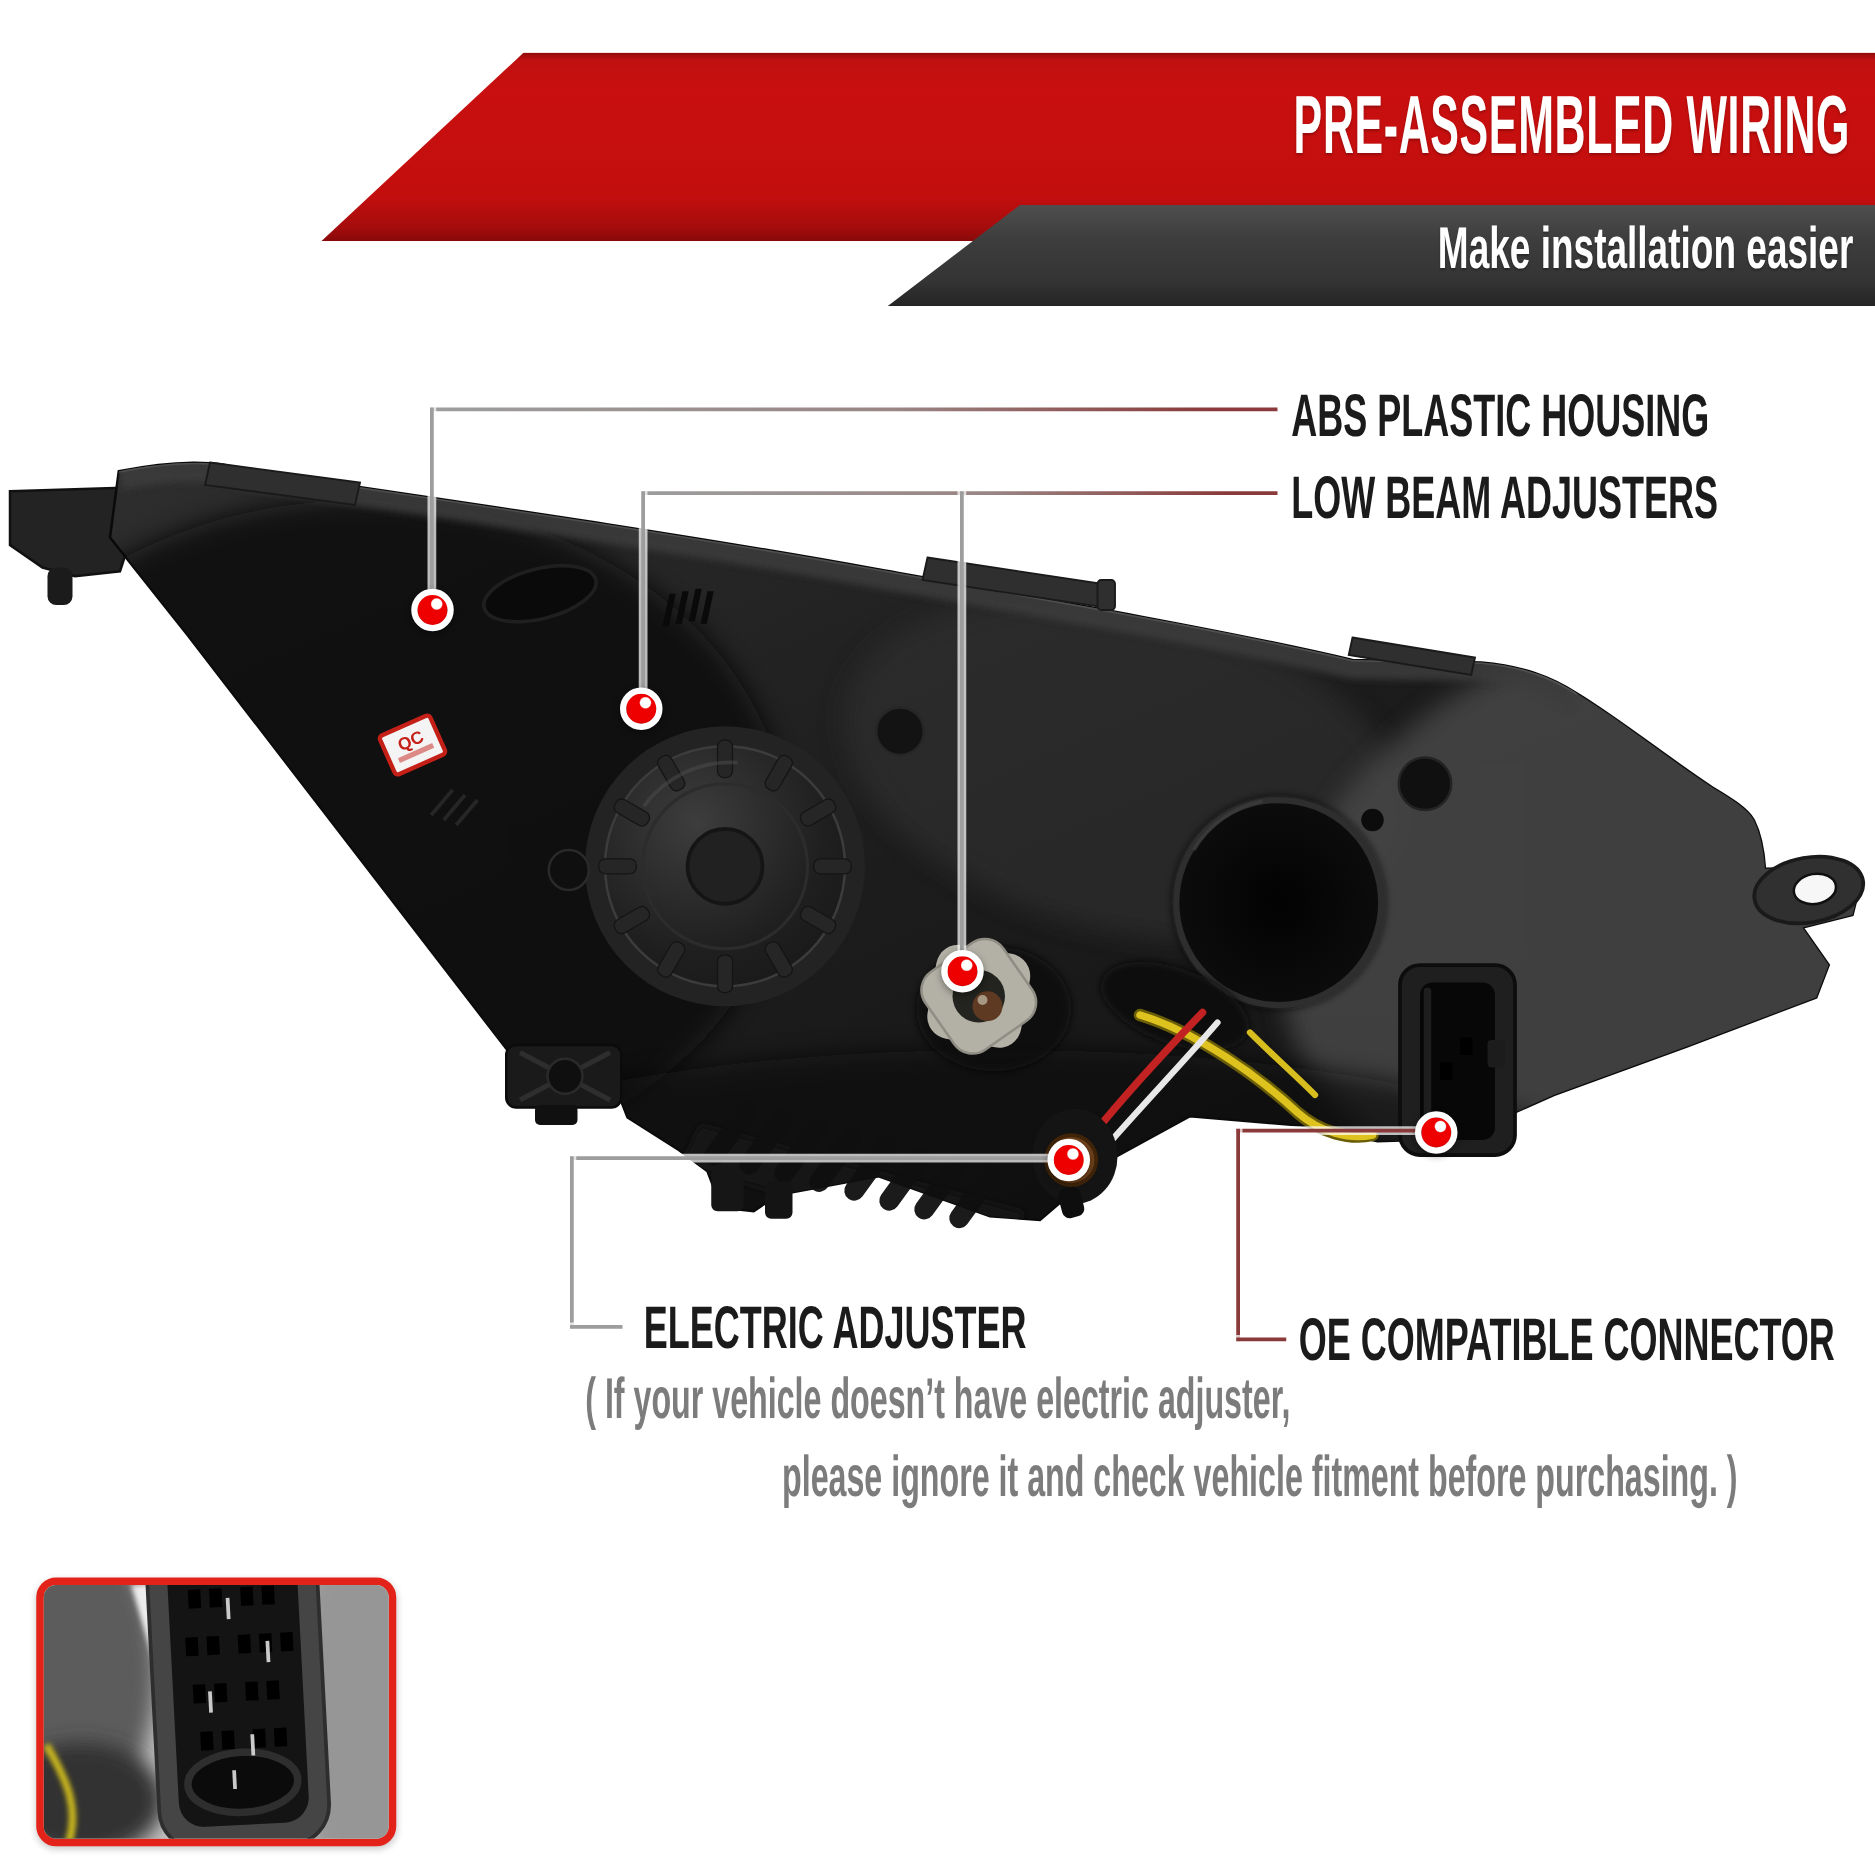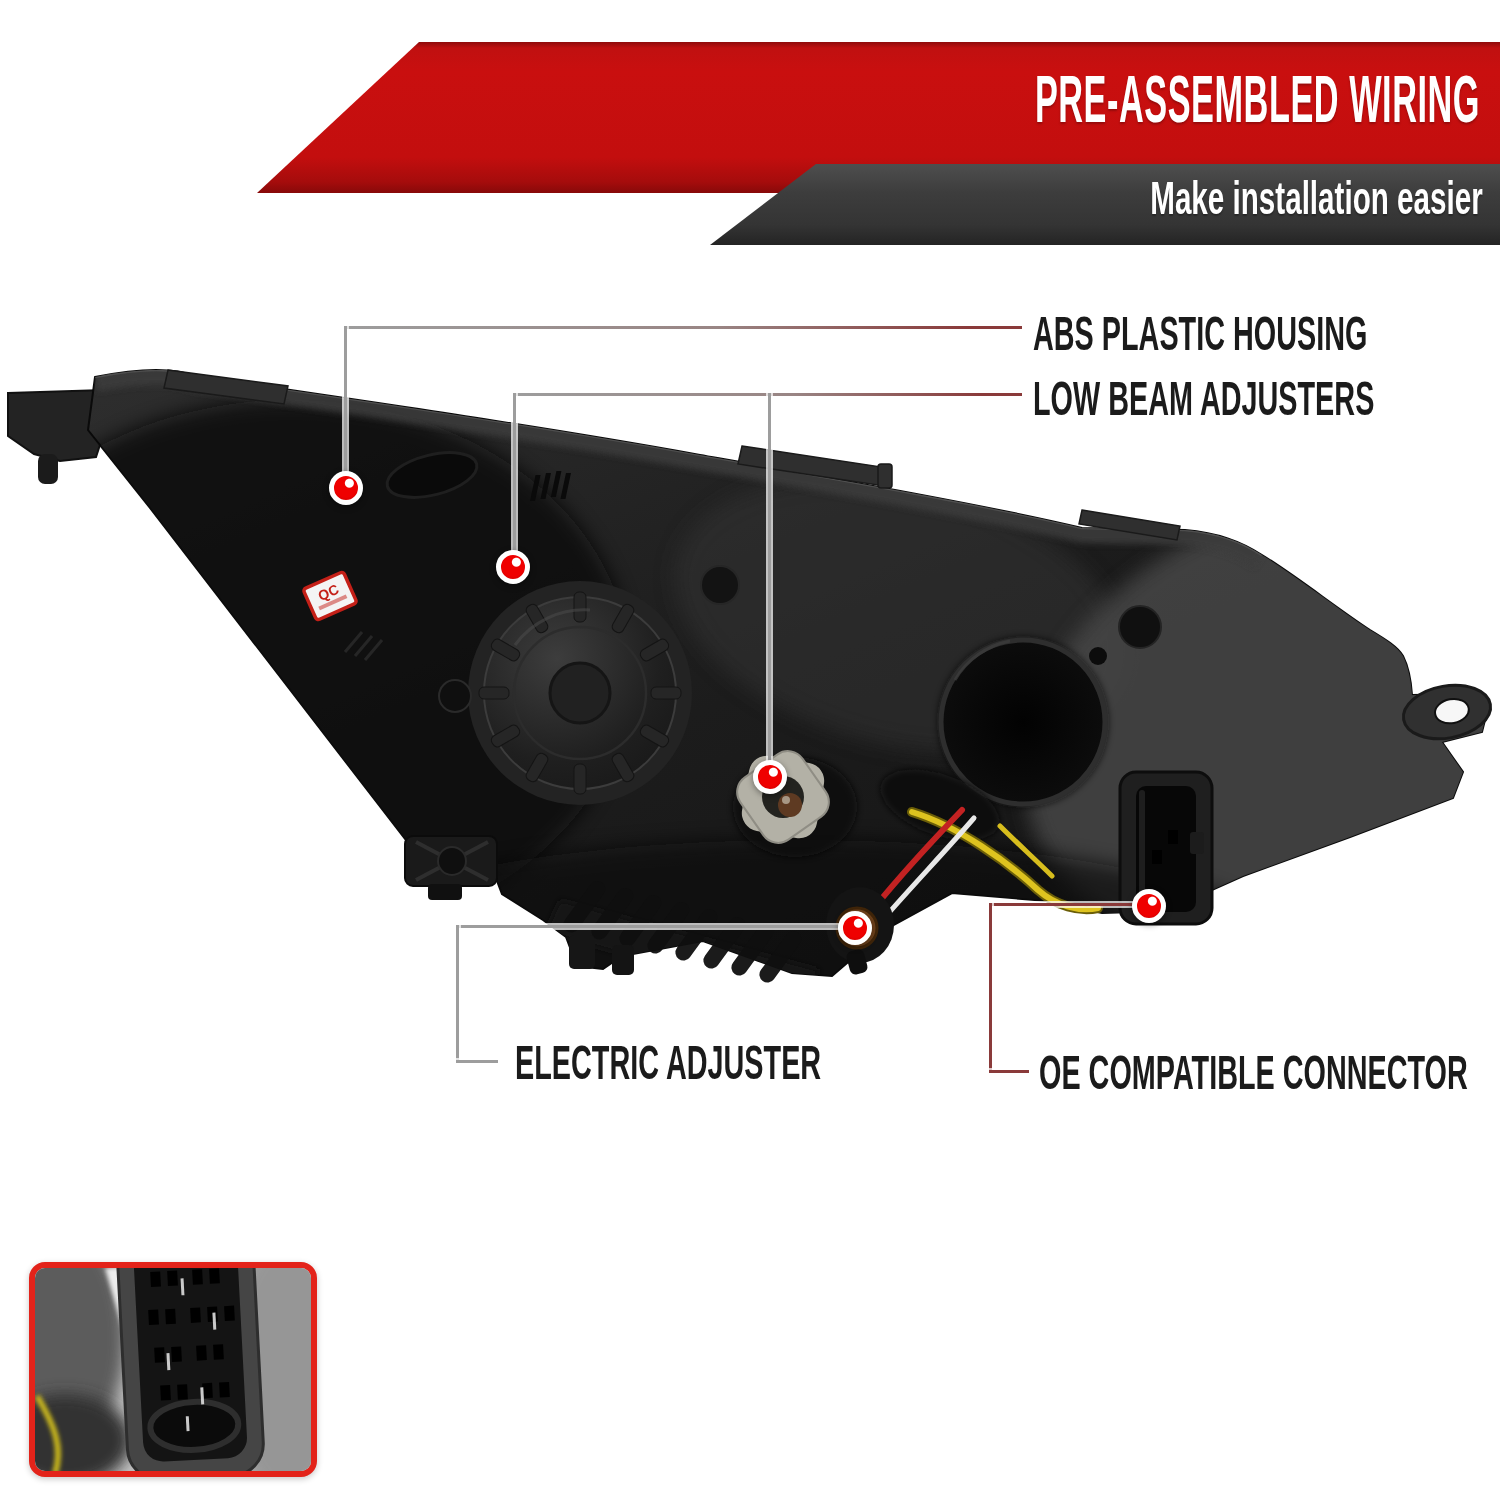--- a/index.html
+++ b/index.html
@@ -240,20 +240,24 @@
   <div class="dot" style="left:496px;top:550px;"></div>
   <div class="dot" style="left:753px;top:760px;"></div>
   <div class="dot" style="left:838px;top:911px;"></div>
   <div class="dot" style="left:1132px;top:889px;"></div>
 
   <div class="callout-label" style="left:1033px;top:310px;">ABS PLASTIC HOUSING</div>
   <div class="callout-label" style="left:1033px;top:375px;">LOW BEAM ADJUSTERS</div>
   <div class="callout-label" style="left:515px;top:1039px;">ELECTRIC ADJUSTER</div>
   <div class="callout-label" style="left:1039px;top:1049px;">OE COMPATIBLE CONNECTOR</div>
 
+  <div class="note">
+    <span>( If your vehicle doesn’t have electric adjuster,</span><br>
+    <span>please ignore it and check vehicle fitment before purchasing. )</span>
+  </div>
 
   <div class="inset">
     <svg viewBox="0 0 276 203">
       <defs>
         <filter id="ib8" x="-60%" y="-60%" width="220%" height="220%">
             <feGaussianBlur stdDeviation="8"></feGaussianBlur>
           </filter>
         <filter id="ib2" x="-60%" y="-60%" width="220%" height="220%">
             <feGaussianBlur stdDeviation="2"></feGaussianBlur>
           </filter>

